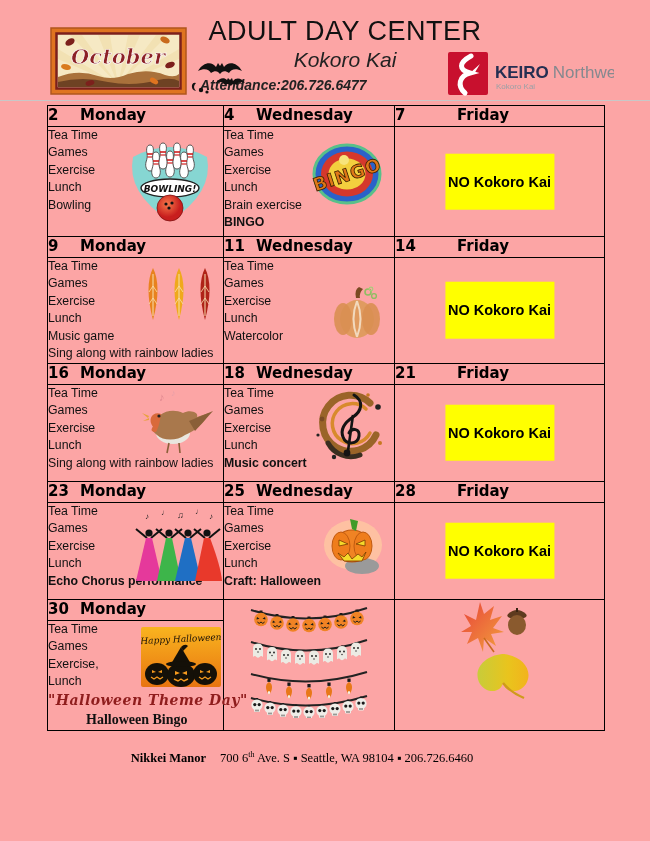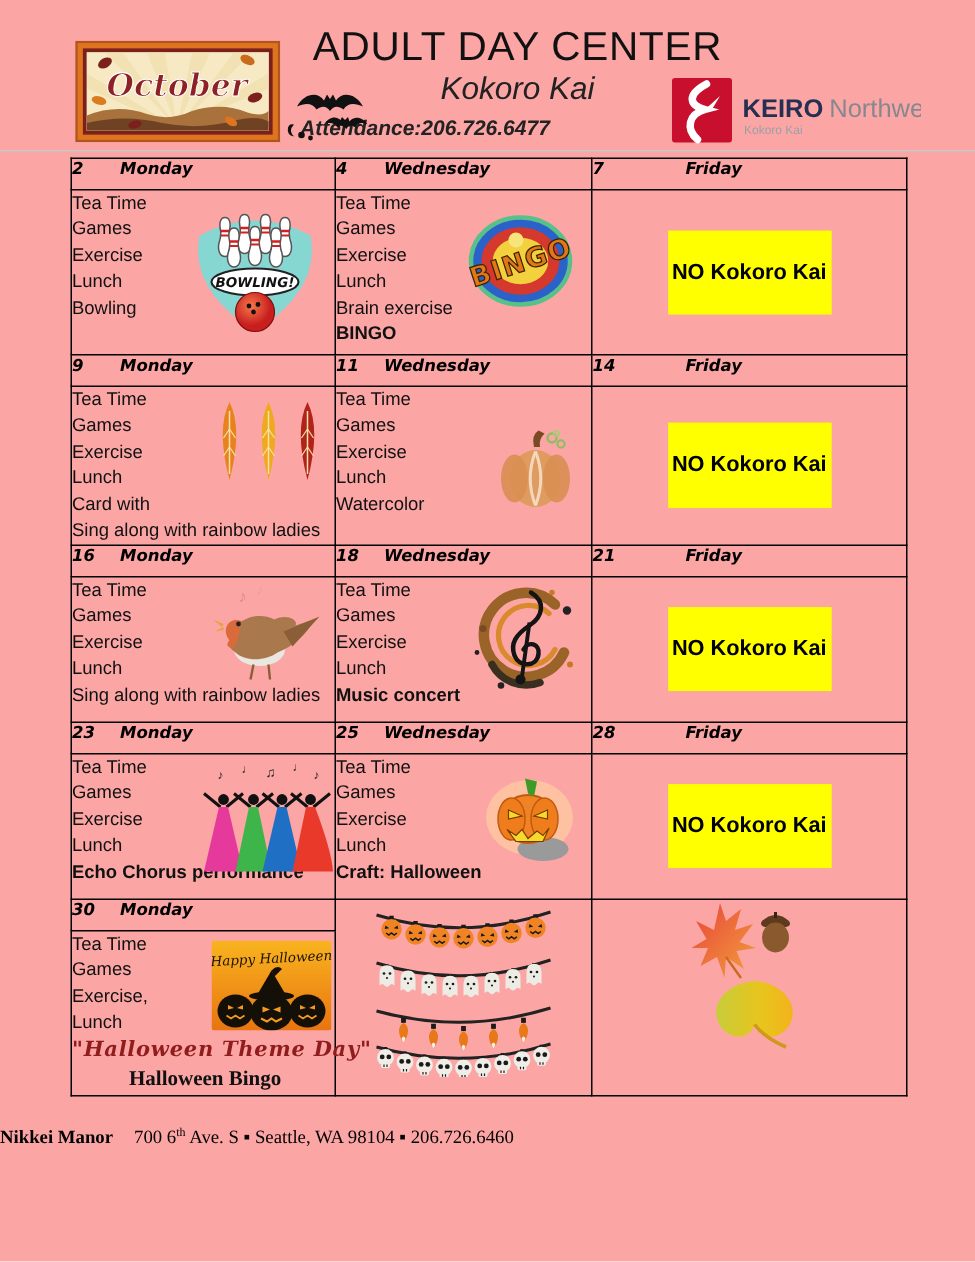--- a/index.html
+++ b/index.html
@@ -17,21 +17,21 @@
   .banner  { position:absolute; left:50px; top:27px; }
   .bats    { position:absolute; left:190px; top:57px; }
   .keiro   { position:absolute; left:448px; top:50px; }
   .hrule   { position:absolute; left:0; top:100px; width:650px; height:1px; background:#c8c8c8; }
 
   
   table.cal { position:absolute; left:47px; top:105px; width:557px;
               border-collapse:collapse; table-layout:fixed; }
   table.cal td { border:1.4px solid #000; vertical-align:top; padding:0; }
   td.date-cell { height:21px; font-family:"DejaVu Sans",sans-serif;
-                 font-style:italic; font-weight:bold; font-size:11px;
+                 font-weight:bold; font-size:15px;
                  padding:1px 0 0 9px; white-space:nowrap; }
   .date-num { display:inline-block; width:32px; }
   td.c3 .date-num { width:62px; }
   td.content-cell { position:relative; font-size:12.3px; line-height:1.42;
                     padding:2px 4px 2px 5px; color:#111; }
   tr.r1 td.content-cell { height:110px; }
   tr.r2 td.content-cell { height:100px; }
   tr.r3 td.content-cell { height:97px; }
   tr.r4 td.content-cell { height:97px; }
   tr.r5 td.content-cell { height:106px; }
@@ -41,21 +41,21 @@
                    color:#8f1d1d; font-size:14px; letter-spacing:.5px; }
   .act.bingo-serif { font-family:"Liberation Serif",serif; font-weight:bold;
                      font-size:14px; padding-left:38px; white-space:nowrap; }
   .no-kk { position:absolute; top:50%; left:50%; transform:translate(-50%,-50%);
            background:#ffff00; font-weight:bold; font-size:14.5px; white-space:nowrap;
            padding:18px 3px; color:#000; }
   .art { position:absolute; }
   td.art-cell { text-align:center; vertical-align:middle; }
 
   
-  .footer { position:absolute; left:0; top:750px; width:604px; text-align:left;
+  .footer { position:absolute; left:0; top:750px; width:604px; text-align:center;
             font-family:"Liberation Serif",serif; font-size:12.5px; color:#000; }
   .footer .fname { font-weight:bold; margin-right:14px; }
   .footer sup { font-size:8px; }
 </style>
 </head>
 <body>
 
 <div class="page">
 
   <div class="title">ADULT DAY CENTER</div>
@@ -176,21 +176,21 @@
       <td class="date-cell c1"><span class="date-num">9</span><span class="day-name">Monday</span></td>
       <td class="date-cell c2"><span class="date-num">11</span><span class="day-name">Wednesday</span></td>
       <td class="date-cell c3"><span class="date-num">14</span><span class="day-name">Friday</span></td>
     </tr>
     <tr class="r2">
       <td class="content-cell">
         <div class="act">Tea Time</div>
         <div class="act">Games</div>
         <div class="act">Exercise</div>
         <div class="act">Lunch</div>
-        <div class="act">Card with</div>
+        <div class="act">Music game</div>
         <div class="act">Sing along with rainbow ladies</div>
         <svg class="art" style="right:4px;top:6px" width="80" height="62" viewBox="0 0 80 62">
           <defs>
                 <g id="leaf3">
                   <path d="M0 -26 Q9 -8 0 26 Q-9 -8 0 -26 Z"></path>
                   <line x1="0" y1="-20" x2="0" y2="22" stroke="#f7dfae" stroke-width="1"></line>
                   <line x1="0" y1="-8" x2="-4" y2="-2" stroke="#f7dfae" stroke-width="0.8"></line>
                   <line x1="0" y1="-8" x2="4" y2="-2" stroke="#f7dfae" stroke-width="0.8"></line>
                   <line x1="0" y1="4" x2="-4" y2="10" stroke="#f7dfae" stroke-width="0.8"></line>
                   <line x1="0" y1="4" x2="4" y2="10" stroke="#f7dfae" stroke-width="0.8"></line>

